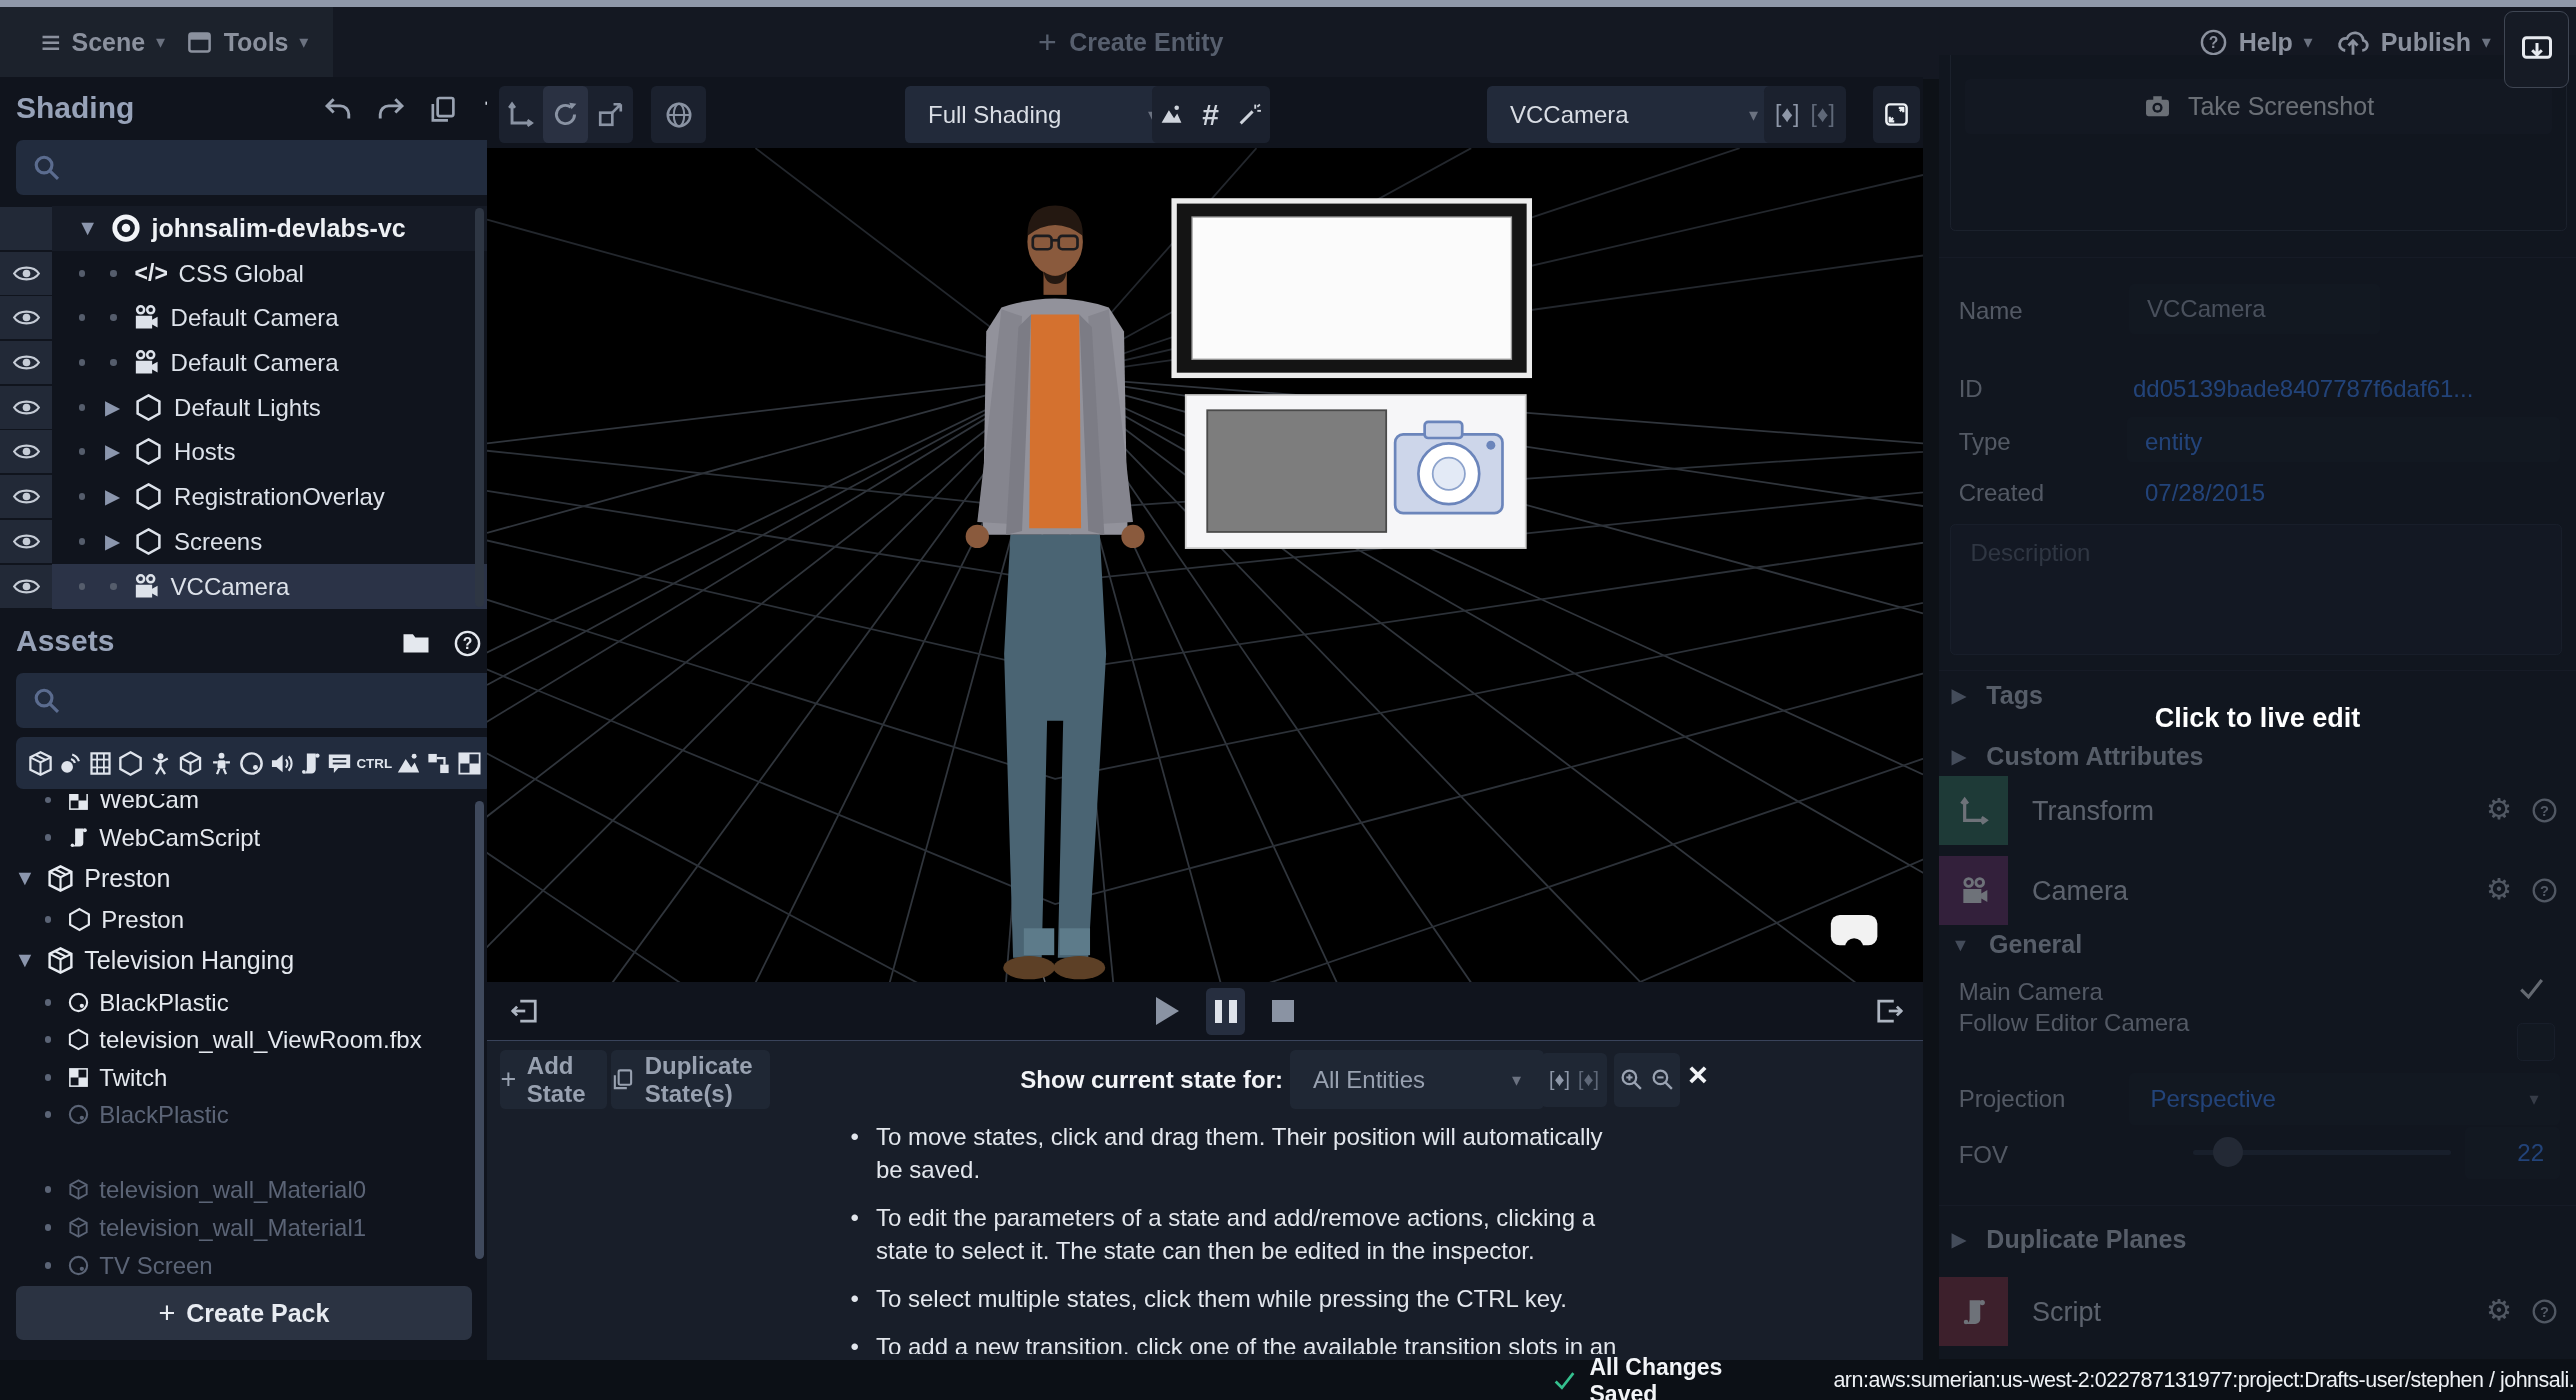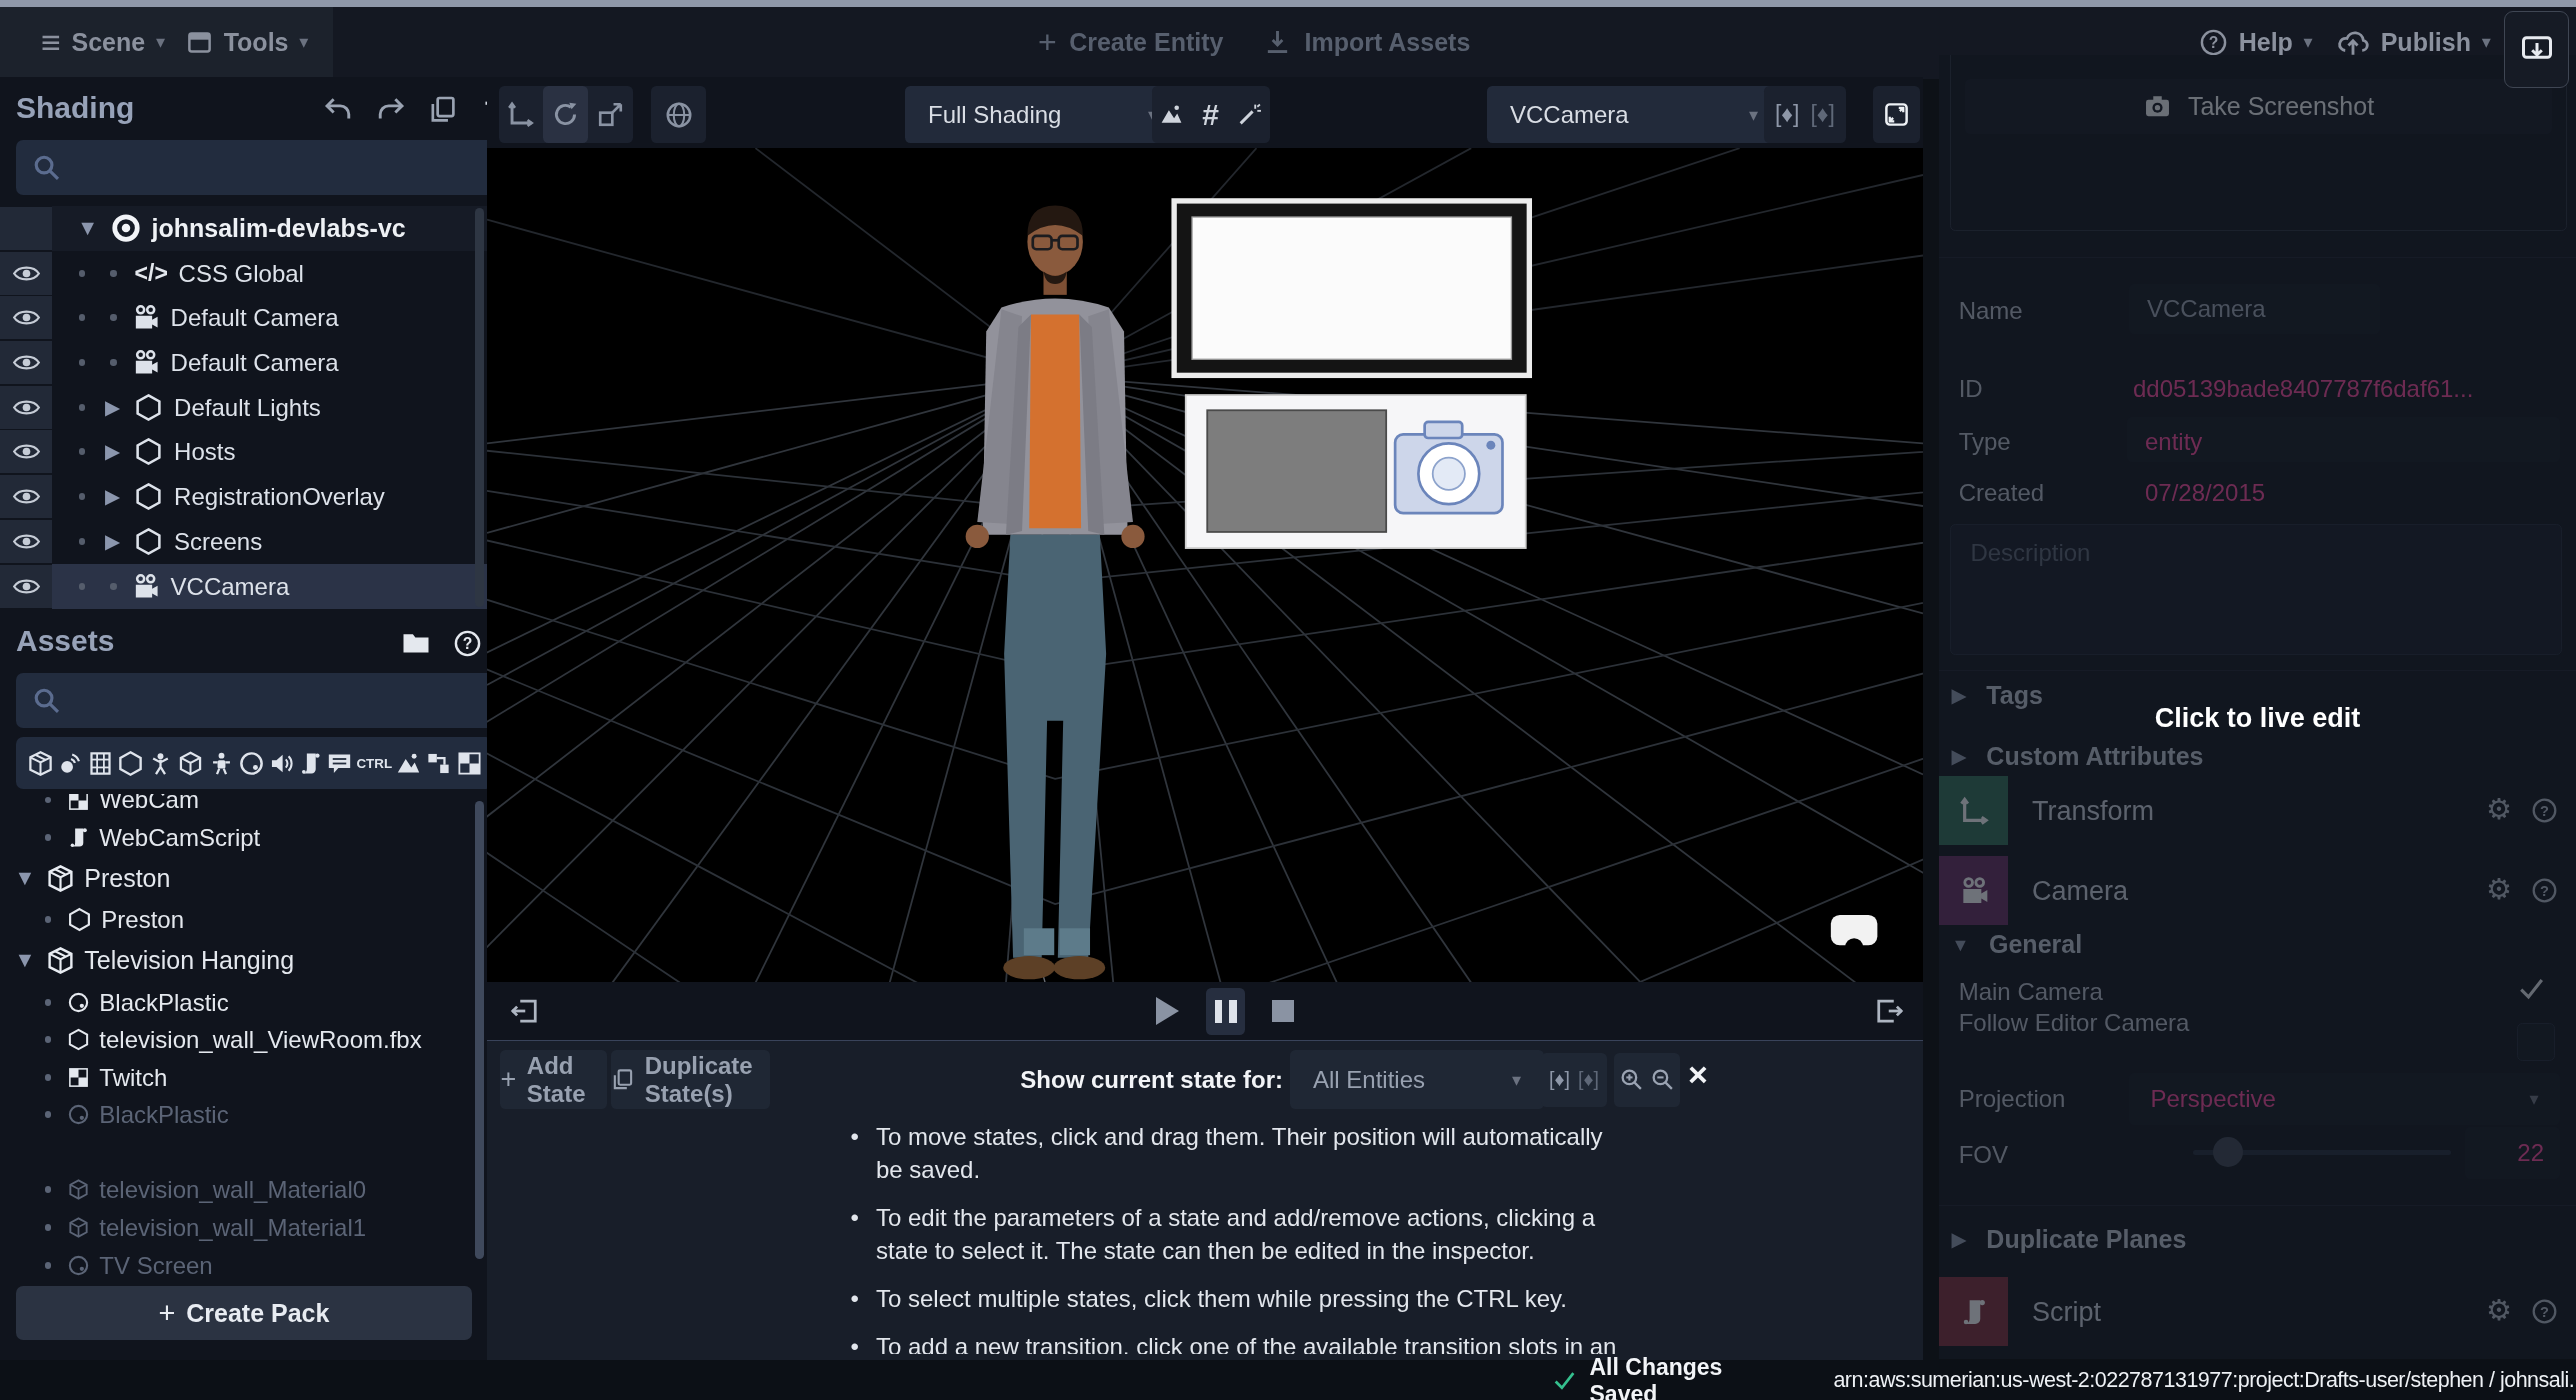--- a/index.html
+++ b/index.html
@@ -56,21 +56,21 @@
   .statepanel{left:487px;top:1040px;width:1436px;height:319px;background:#181e29;border-top:1.8px solid #39435a;overflow:hidden;}
   .spbtn{background:#1f2734;border-radius:5.4px;color:#98a1b0;font-size:24px;font-weight:700;display:flex;align-items:center;justify-content:center;gap:10.7px;}
   .sp-label{color:#f2f4f7;font-size:24px;font-weight:700;}
   .tips{position:absolute;left:360px;top:79px;width:787px;height:234px;overflow:hidden;}
   .tip{position:relative;padding-left:29px;margin-bottom:15px;font-size:24px;line-height:33px;color:#e2e6ec;}
   .tip::before{content:"•";position:absolute;left:3.6px;top:0;color:#e2e6ec;}
   
   .inspector{left:1939px;top:55px;width:637px;height:1304px;background:#11161f;overflow:hidden;}
   .dimwrap{position:absolute;left:0;top:0;width:637px;height:1304px;opacity:0.42;}
   .ilabel{font-size:24px;color:#aeb6c4;}
-  .ivalue{font-size:24px;color:#ec4899;}
+  .ivalue{font-size:24px;color:#3b82f6;}
   .ibox{background:#151b26;border-radius:5.4px;}
   .sectionhdr{font-size:25px;font-weight:700;color:#b6bfce;}
   .comprow-label{font-size:27px;color:#c3cbd8;font-weight:400;}
   .compicon{position:absolute;left:0;width:69px;height:69px;display:flex;align-items:center;justify-content:center;color:#eef1f5;}
   .gear{font-size:29px;color:#aab3c2;}
   .liveedit{position:absolute;left:0;width:637px;text-align:center;font-size:27px;font-weight:700;color:#ffffff;}
   textarea.desc{background:#161d2a;border:1.8px solid #232b3a;border-radius:5.4px;resize:none;outline:none;color:#7b8495;font-size:24px;padding:14.3px 19.7px;font-family:inherit;}
   textarea.desc::placeholder{color:#596274;}
   input.namein{background:#151b26;border:none;border-radius:5.4px;outline:none;color:#98a1b1;font-size:24px;padding:0 18px;}
   
@@ -274,26 +274,20 @@
     <svg class="ic" width="27" height="27" viewBox="0 0 30 30">
         <use href="#sym-window"></use>
       </svg>
     <span>Tools</span>
     <span class="caret">▾</span>
   </div>
 
   <div class="abs topcenter-item" style="left:1038px;top:7.2px;">
     <span style="font-size:32px;font-weight:400;">+</span>
     <span>Create Entity</span>
-  </div>
-  <div class="abs topcenter-item" style="left:1263px;top:7.2px;">
-    <svg class="ic" width="29" height="29" viewBox="0 0 32 32">
-        <use href="#sym-import"></use>
-      </svg>
-    <span>Import Assets</span>
   </div>
 
   <div class="abs menuitem" style="left:2199px;top:7.2px;">
     <svg class="ic" width="29" height="29" viewBox="0 0 32 32">
         <use href="#sym-qmark"></use>
       </svg>
     <span>Help</span>
     <span class="caret">▾</span>
   </div>
   <div class="abs menuitem" style="left:2336px;top:7.2px;">

